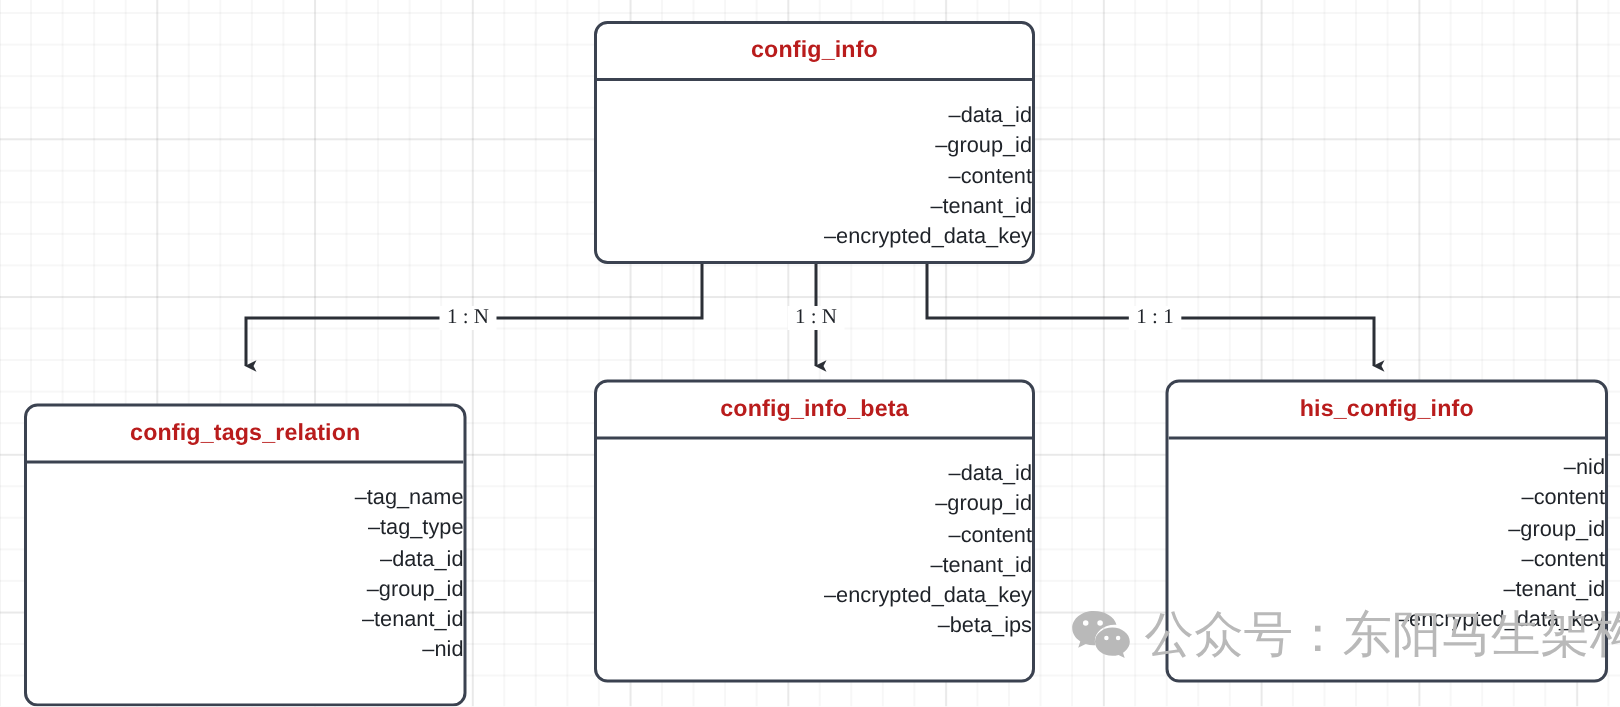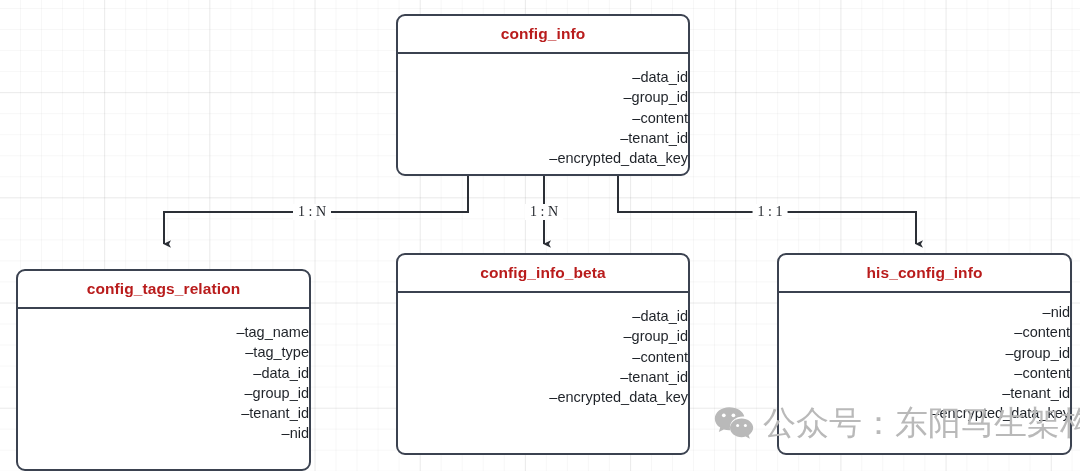--- a/index.html
+++ b/index.html
@@ -161,20 +161,21 @@
   </div>
 
   <div class="entity" style="left:396px; top:253px; width:294px; height:202px;">
     <div class="entity-title">config_info_beta</div>
     <ul class="entity-fields">
       <li><span class="dash">–</span><span>data_id</span></li>
       <li><span class="dash">–</span><span>group_id</span></li>
       <li><span class="dash">–</span><span>content</span></li>
       <li><span class="dash">–</span><span>tenant_id</span></li>
       <li><span class="dash">–</span><span>encrypted_data_key</span></li>
+      <li><span class="dash">–</span><span>beta_ips</span></li>
     </ul>
   </div>
 
   <div class="entity" style="left:777px; top:253px; width:295px; height:202px;">
     <div class="entity-title">his_config_info</div>
     <ul class="entity-fields" style="padding-top:9px; padding-left:20px;">
       <li><span class="dash">–</span><span>nid</span></li>
       <li><span class="dash">–</span><span>content</span></li>
       <li><span class="dash">–</span><span>group_id</span></li>
       <li><span class="dash">–</span><span>content</span></li>

